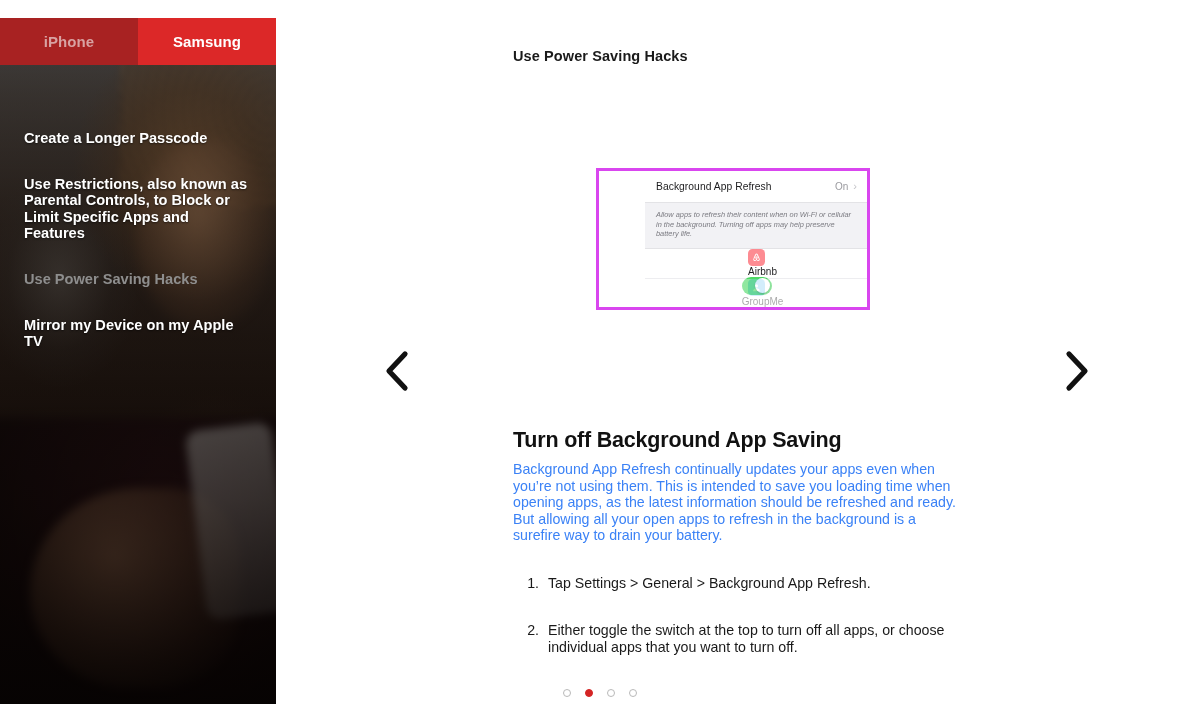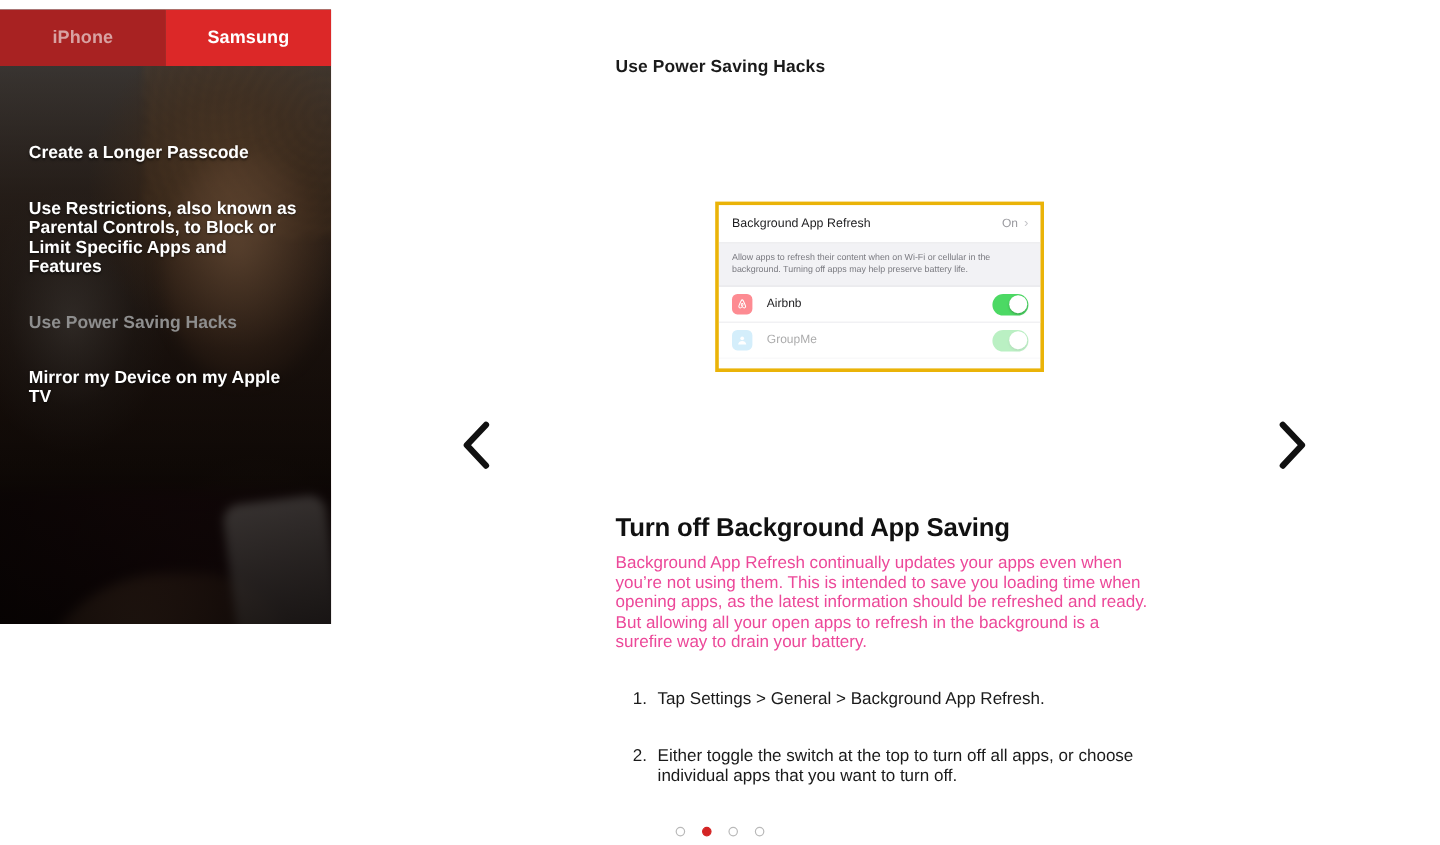--- a/index.html
+++ b/index.html
@@ -16,23 +16,23 @@
     position: relative;
     width: 1200px;
     height: 704px;
     background: #ffffff;
   }
 
   
   #sidebar {
     position: absolute;
     left: 0;
-    top: 8px;
+    top: 18px;
     width: 276px;
-    height: 512px;
+    height: 687px;
     overflow: hidden;
     background: #7f1d1d;
   }
 
   
   .photo {
     position: absolute;
     inset: 0;
     overflow: hidden;
   }
@@ -151,23 +151,24 @@
     font-weight: bold;
     color: #1a1a1a;
     letter-spacing: 0.1px;
   }
 
   
   #screenshot-card {
     position: absolute;
     left: 320px; top: 168px;
     width: 274px; height: 142px;
-    border: 3px solid #eab308;
+    border: 3px solid #d946ef;
     background: #ffffff;
     overflow: hidden;
+    padding-left: 46px;
   }
   .ss-header {
     display: flex;
     align-items: center;
     justify-content: space-between;
     height: 32px;
     padding: 0 10px 0 11px;
     background: #ffffff;
     border-bottom: 1px solid #e3e3e6;
   }
@@ -188,28 +189,30 @@
     color: #c3c3c7;
     line-height: 1;
   }
   .ss-desc {
     background: #f2f2f5;
     padding: 7px 11px 9px 11px;
     font-size: 7.4px;
     line-height: 9.6px;
     color: #7a7a80;
     border-bottom: 1px solid #e3e3e6;
+    font-style: italic;
   }
   .ss-row {
     display: flex;
     align-items: center;
     height: 30px;
     padding: 0 10px 0 11px;
     background: #ffffff;
     border-bottom: 1px solid #ededf0;
+    flex-direction: column;
   }
   .ss-row.faded { opacity: 0.38; }
   .app-icon {
     width: 17px; height: 17px;
     border-radius: 4.5px;
     flex: 0 0 auto;
     display: flex;
     align-items: center;
     justify-content: center;
   }
@@ -261,21 +264,21 @@
   #article-heading {
     font-size: 21.5px;
     font-weight: bold;
     color: #111111;
     letter-spacing: -0.2px;
     margin-bottom: 8px;
   }
   #article-body p {
     font-size: 14.2px;
     line-height: 16.5px;
-    color: #ec4899;
+    color: #3b82f6;
   }
   #article-steps {
     margin: 17px 0 0 30px;
     padding: 0;
   }
   #article-steps li {
     font-size: 14.2px;
     line-height: 16.5px;
     color: #1a1a1a;
     margin-bottom: 9px;

